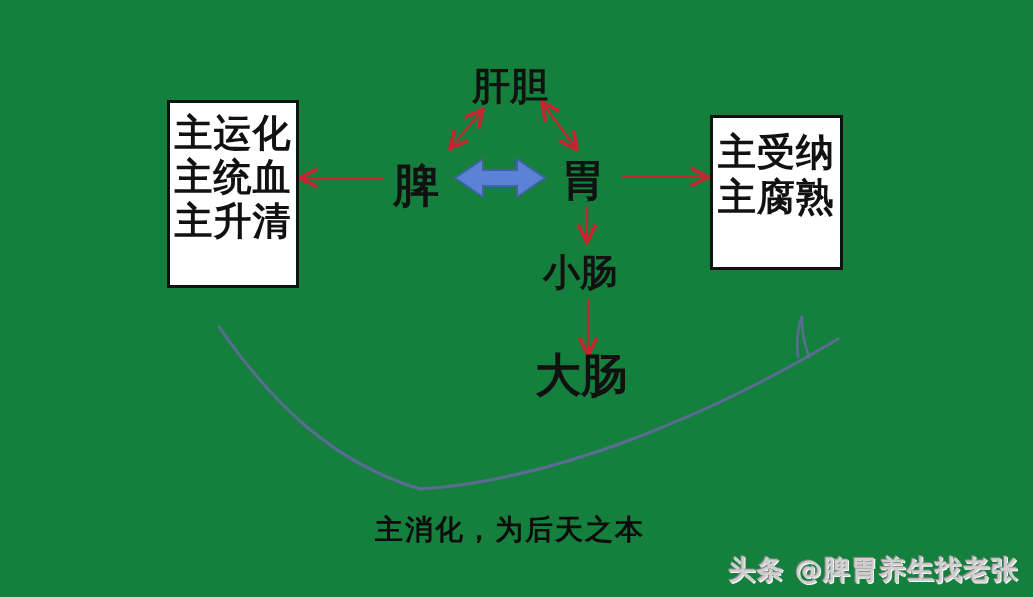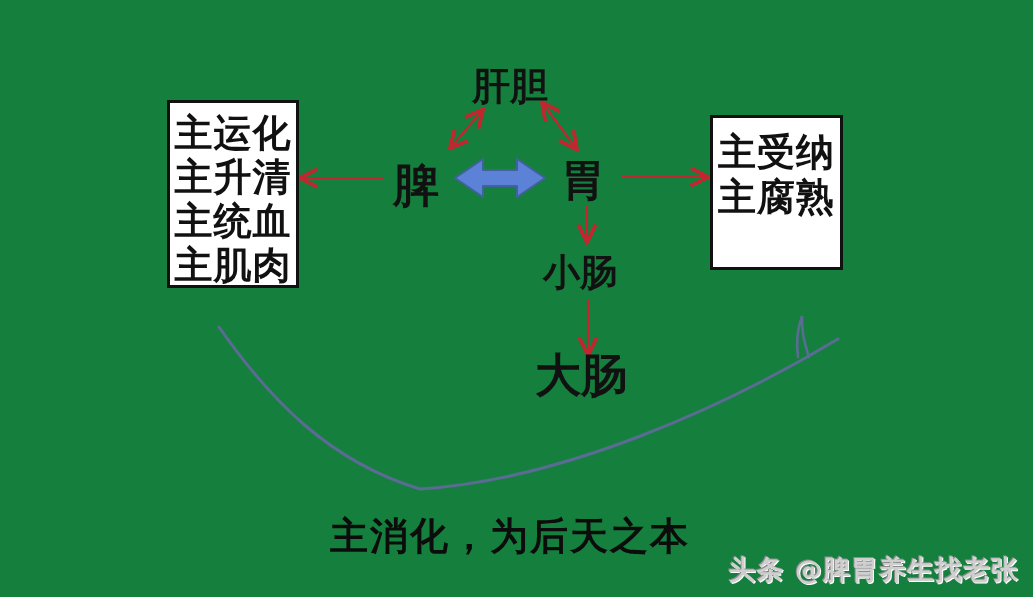--- a/index.html
+++ b/index.html
@@ -16,21 +16,21 @@
     display:flex;flex-direction:column;align-items:center;box-sizing:border-box;
   }
   .organ-box .line{
     font-weight:bold;font-size:38px;line-height:44px;white-space:nowrap;letter-spacing:1px;
   }
   #left-box{left:167px;top:100px;width:132px;height:188px;padding-top:8px;}
   #right-box{left:710px;top:115px;width:133px;height:155px;padding-top:12px;}
   #right-box .line{line-height:45px;}
   .caption{
     position:absolute;left:300px;top:511px;width:420px;text-align:center;
-    font-size:38px;font-weight:bold;letter-spacing:2px;white-space:nowrap;color:#0c0c0c;
+    font-size:28px;font-weight:bold;letter-spacing:2px;white-space:nowrap;color:#0c0c0c;
   }
   .watermark{
     position:absolute;right:14px;top:552px;font-size:27px;font-weight:bold;
     white-space:nowrap;color:#cfcfcf;
     text-shadow:-1px -1px 0 #8d8d8d, 1px 1px 0 #ffffff;
     letter-spacing:1px;
   }
   svg.overlay{position:absolute;left:0;top:0;width:1033px;height:597px;pointer-events:none;}
 </style>
 </head>
@@ -68,23 +68,22 @@
   <div class="node" style="left:416px;top:185px;font-size:46px;">脾</div>
 
   <div class="node" style="left:583px;top:180px;font-size:44px;">胃</div>
 
   <div class="node" style="left:580px;top:272px;font-size:37px;">小肠</div>
 
   <div class="node" style="left:581px;top:375px;font-size:46px;">大肠</div>
 
   <div class="organ-box" id="left-box">
     <div class="line">主运化</div>
+    <div class="line">主统血</div>
     <div class="line">主升清</div>
-    <div class="line">主统血</div>
-    <div class="line">主肌肉</div>
   </div>
 
   <div class="organ-box" id="right-box">
     <div class="line">主受纳</div>
     <div class="line">主腐熟</div>
   </div>
 
   <div class="caption">主消化，为后天之本</div>
 
   <div class="watermark">头条 @脾胃养生找老张</div>

